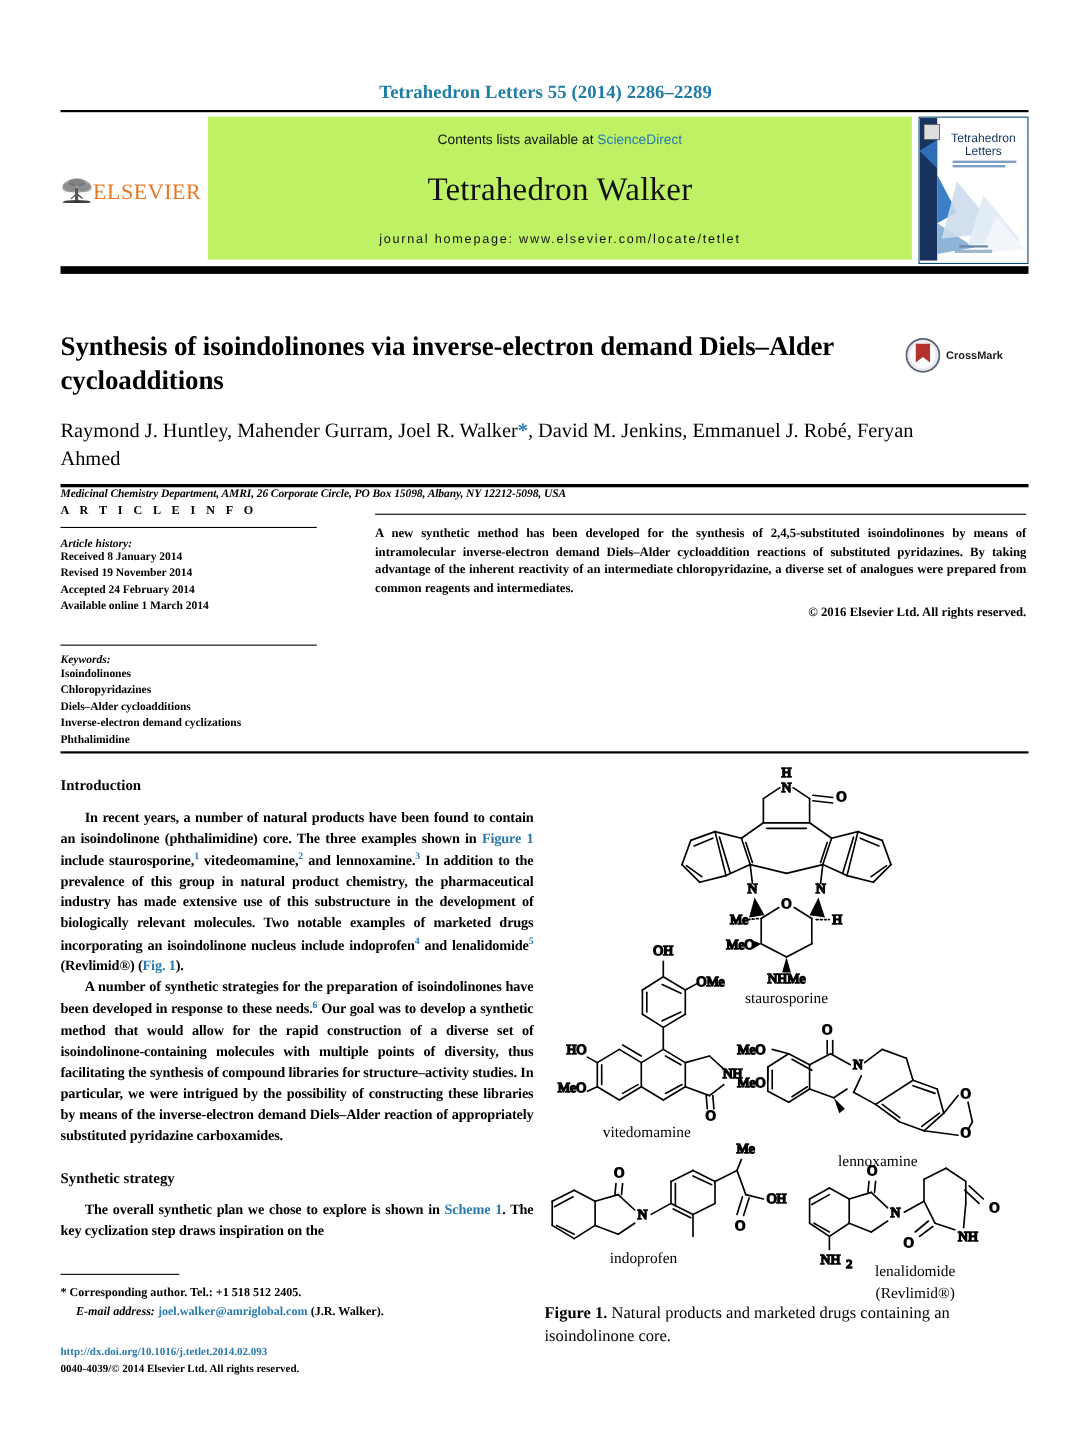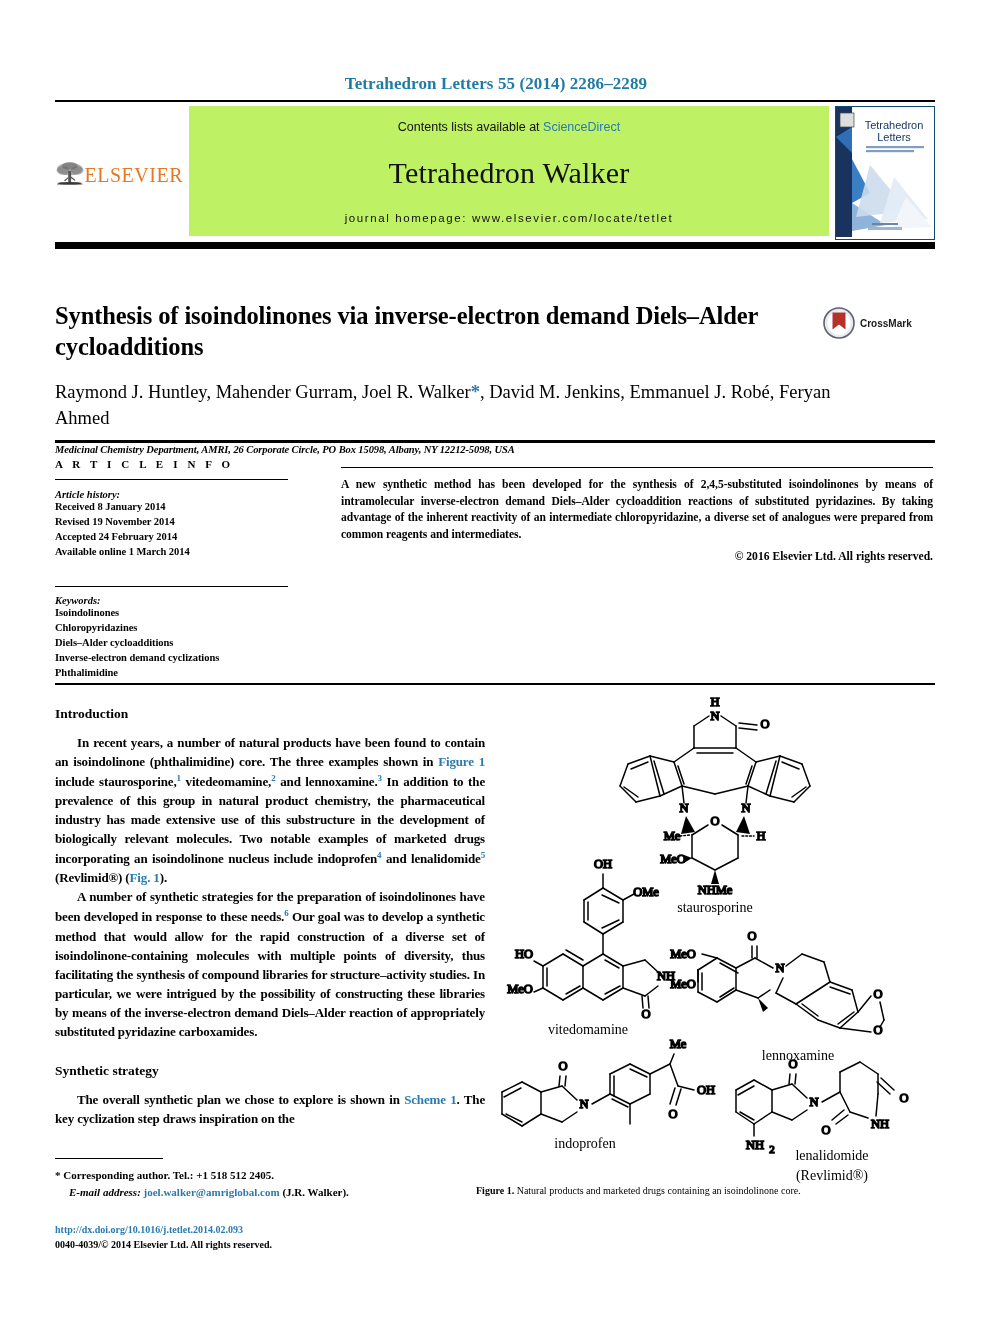--- a/index.html
+++ b/index.html
@@ -260,24 +260,24 @@
   
   .figure-area {
     position: absolute;
     left: 480px;
     top: 690px;
     width: 460px;
     height: 500px;
   }
   .fig-caption {
     position: absolute;
-    left: 476px;
+    left: 495px;
     top: 1184px;
     width: 445px;
-    font-size: 10px;
+    font-size: 15px;
     line-height: 1.4;
   }
   .fig-caption b { font-weight: bold; }
   .chem-label {
     font-family: "Liberation Serif", serif;
     font-size: 14px;
     text-anchor: middle;
   }
   .atom {
     font-family: "Liberation Serif", serif;

